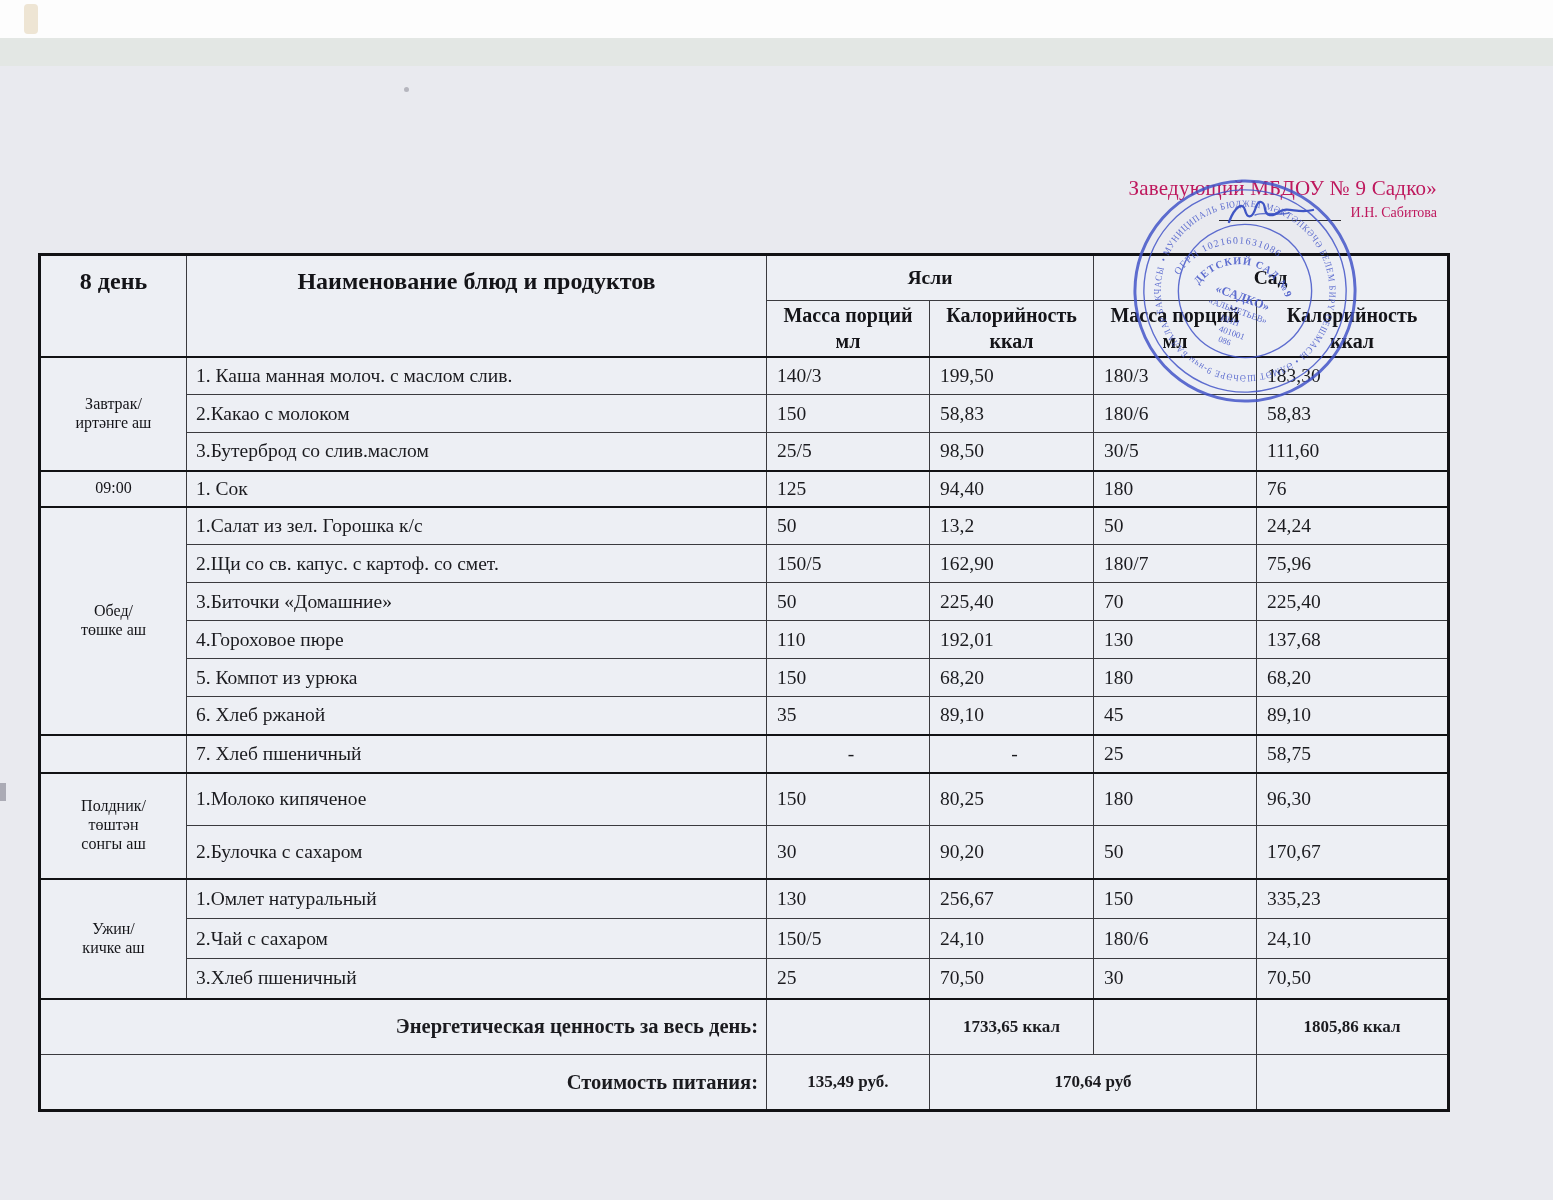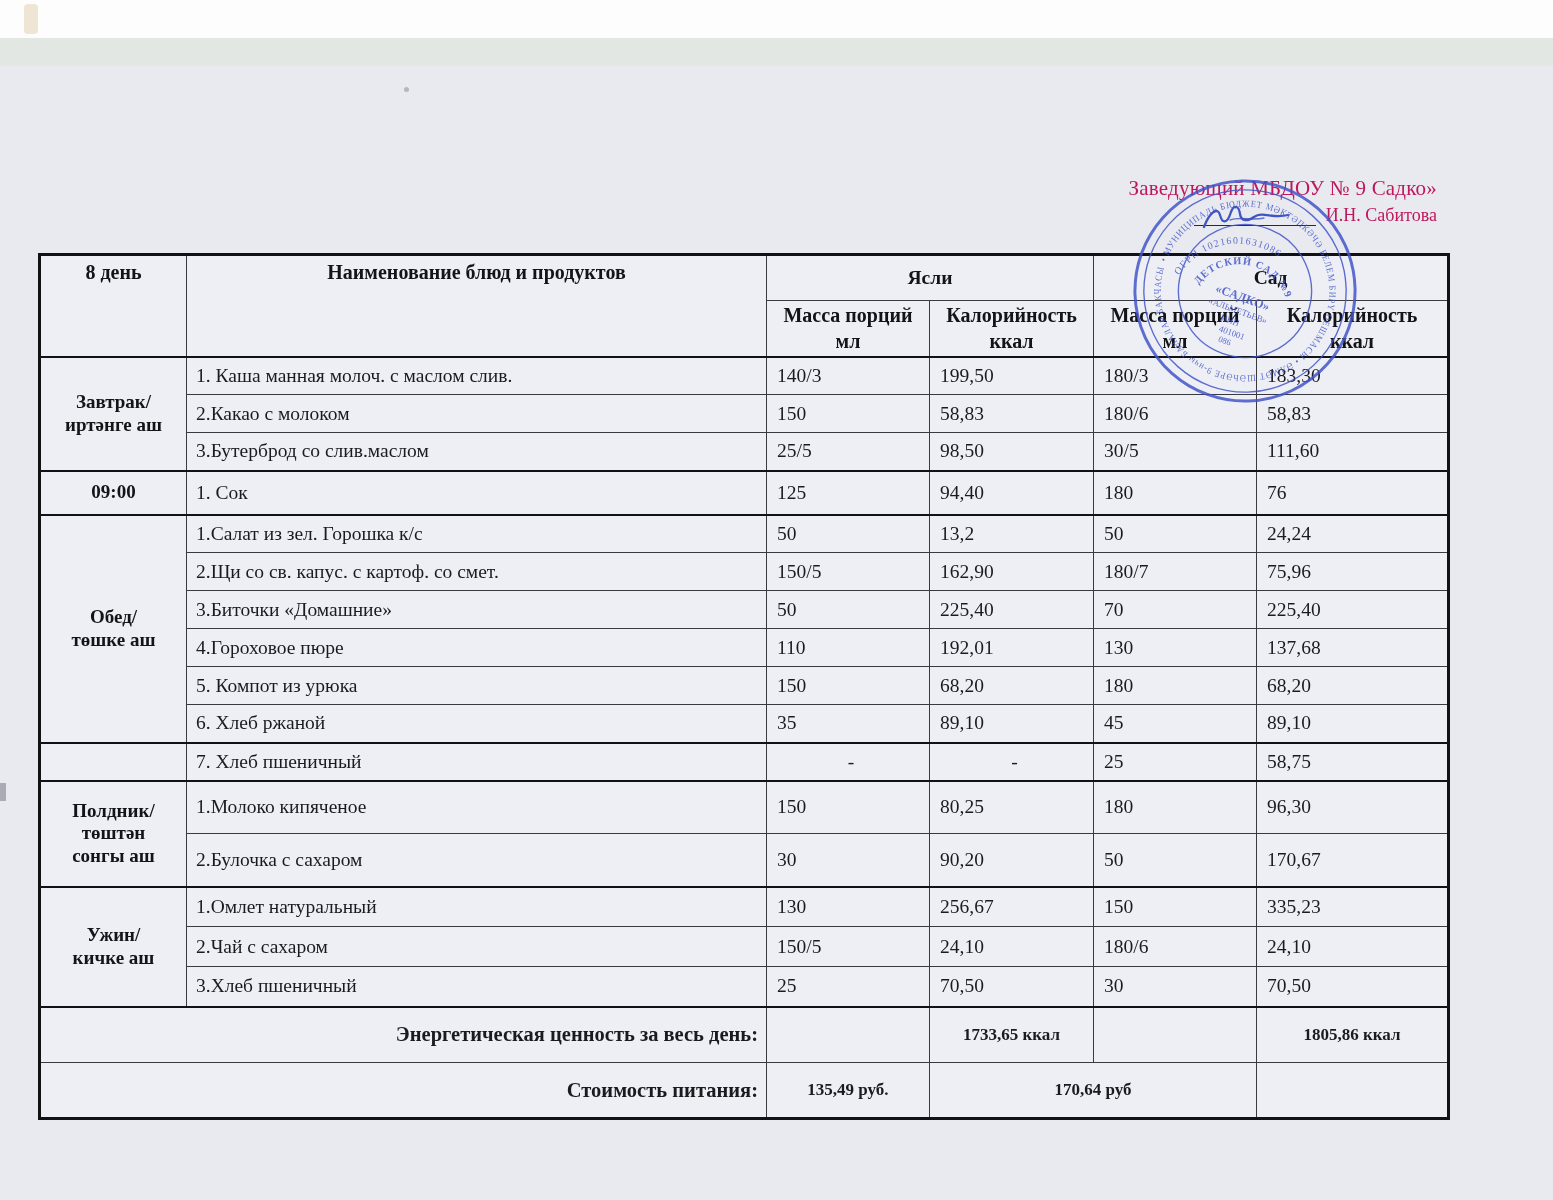--- a/index.html
+++ b/index.html
@@ -11,47 +11,47 @@
   }
   .top-strip{position:absolute;left:0;top:0;width:1553px;height:38px;background:#fdfdfd;}
   .scan-band{position:absolute;left:0;top:38px;width:1553px;height:28px;background:#e3e7e4;}
   .smudge{position:absolute;left:24px;top:4px;width:14px;height:30px;background:rgba(205,175,120,.30);border-radius:4px;}
   .edge-mark{position:absolute;left:0;top:783px;width:6px;height:18px;background:rgba(95,95,110,.45);}
   .dot{position:absolute;left:404px;top:87px;width:5px;height:5px;background:rgba(120,120,130,.45);border-radius:50%;}
 
   
   .approval{position:absolute;right:116px;top:176px;text-align:right;font-size:21px;color:#be185d;}
   .approval .line1{letter-spacing:.2px;}
-  .sign-row{margin-top:4px;display:flex;justify-content:flex-end;align-items:flex-end;gap:10px;font-size:18px;}
+  .sign-row{margin-top:4px;display:flex;justify-content:flex-end;align-items:flex-end;gap:10px;font-size:14px;}
   .sign-line{display:inline-block;width:122px;height:0;border-bottom:1.7px solid #2a2a2e;position:relative;}
   .sign-line svg{position:absolute;left:6px;top:-22px;}
 
   
   .stamp{position:absolute;left:1126px;top:172px;width:238px;height:238px;opacity:.84;}
 
   
   .menu-table{
     position:absolute;left:38px;top:253px;
     border-collapse:collapse;table-layout:fixed;
     background:#edeff4;
     border:3px solid #121214;
     font-size:19.5px;
   }
   .menu-table td,.menu-table th{border:1.4px solid #3a3a3e;overflow:hidden;}
   .menu-table tr.gs td,.menu-table tr.gs th{border-top:2.9px solid #121214;}
   .menu-table thead tr.sub th{border-bottom:2.9px solid #121214;}
-  th.corner,th.namehead{vertical-align:top;padding-top:5px;font-size:20px;}
+  th.corner,th.namehead{vertical-align:top;padding-top:12px;font-size:24px;}
   th{font-weight:bold;color:#141418;}
-  .grp{font-size:19px;font-weight:bold;text-align:center;white-space:pre-line;line-height:1.18;vertical-align:middle;}
+  .grp{font-size:16px;font-weight:normal;text-align:center;white-space:pre-line;line-height:1.18;vertical-align:middle;}
   .sub th{font-size:20px;white-space:pre-line;line-height:1.3;vertical-align:middle;}
   td.dish{text-align:left;padding:2px 4px 2px 9px;vertical-align:middle;}
   td.val{text-align:left;padding:2px 4px 2px 10px;vertical-align:middle;}
   td.ftlabel{text-align:right;font-weight:bold;font-size:20.5px;padding-right:8px;vertical-align:middle;}
   td.ftval{text-align:center;font-weight:bold;font-size:17px;vertical-align:middle;}
-  tr.h46{height:46px;} tr.h56{height:56px;} tr.h38{height:38px;} tr.h36{height:44px;}
+  tr.h46{height:46px;} tr.h56{height:56px;} tr.h38{height:38px;} tr.h36{height:36px;}
   tr.h43{height:53px;} tr.h40{height:40px;} tr.h41{height:56px;}
   .stxt{fill:#4254c8;}
 </style>
 </head>
 <body>
 
 <div class="top-strip"></div>
 <div class="scan-band"></div>
 <div class="smudge"></div>
 <div class="edge-mark"></div>

